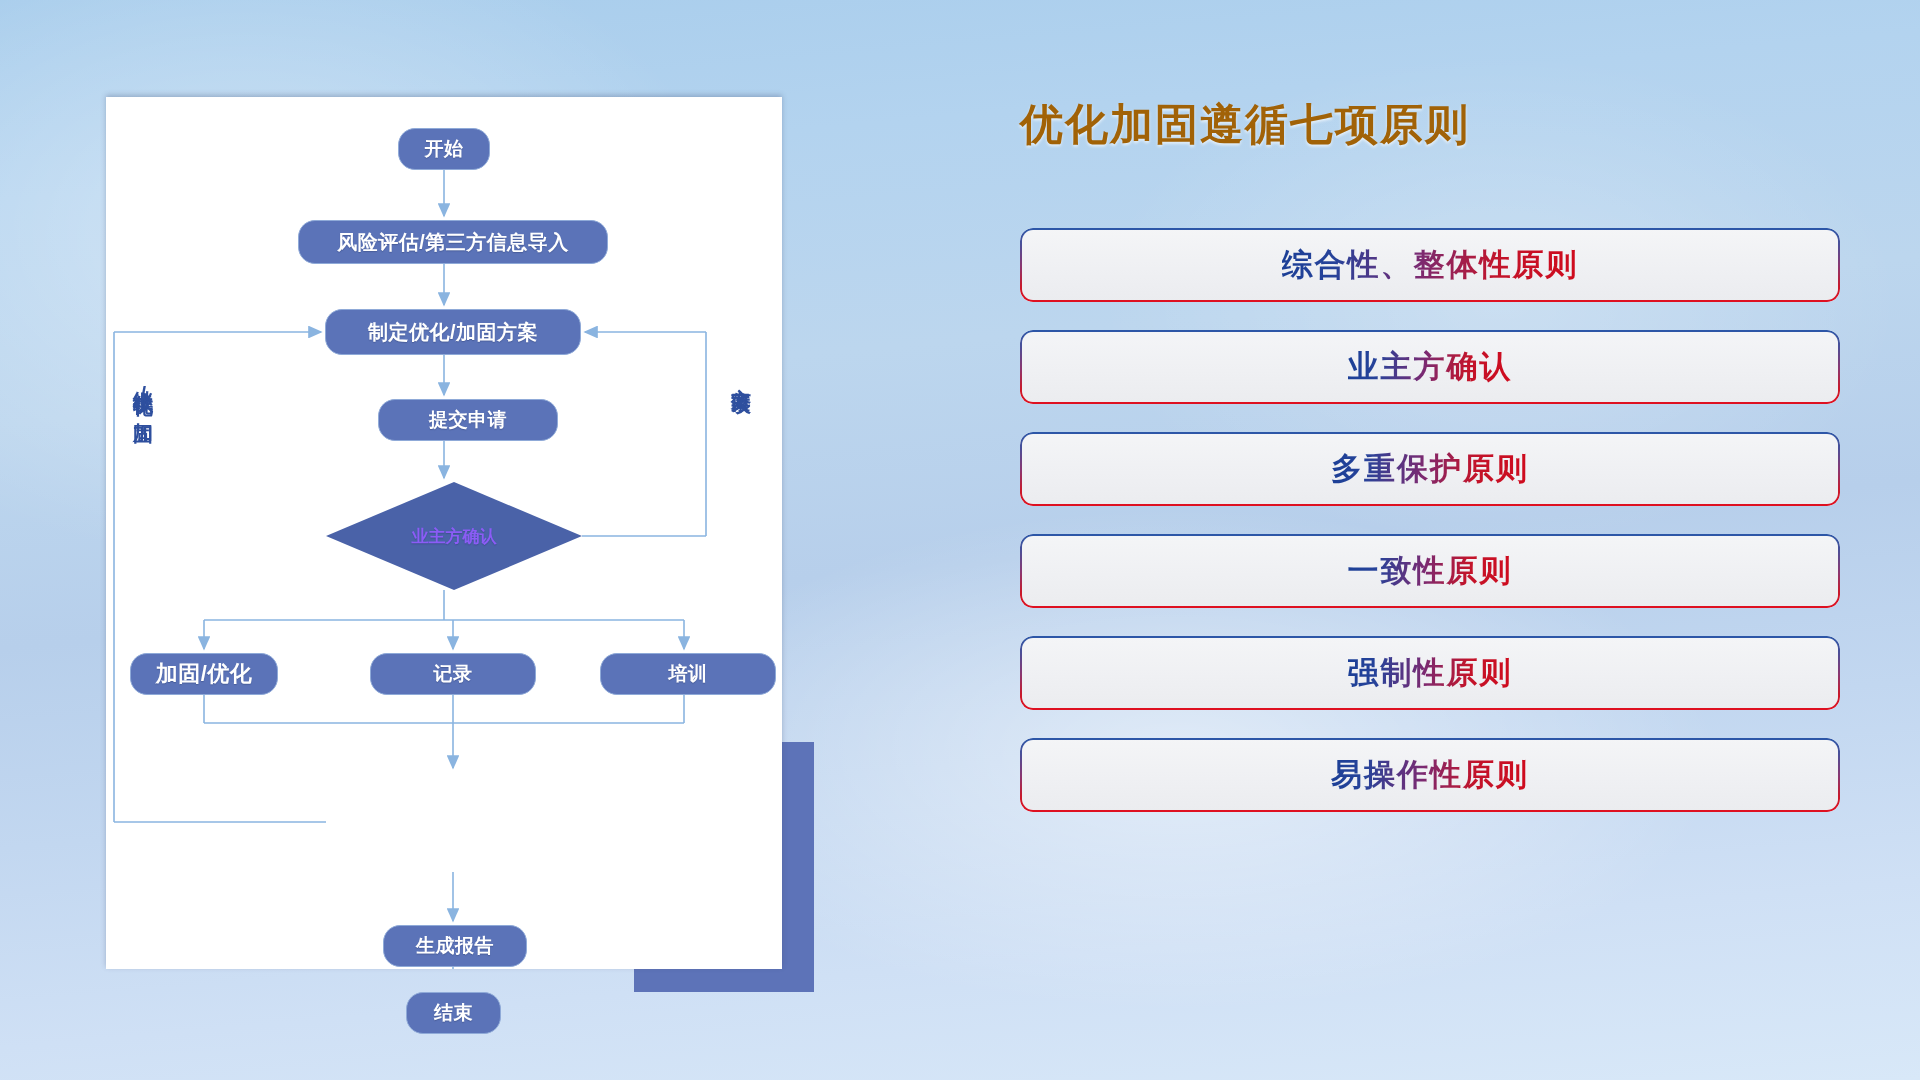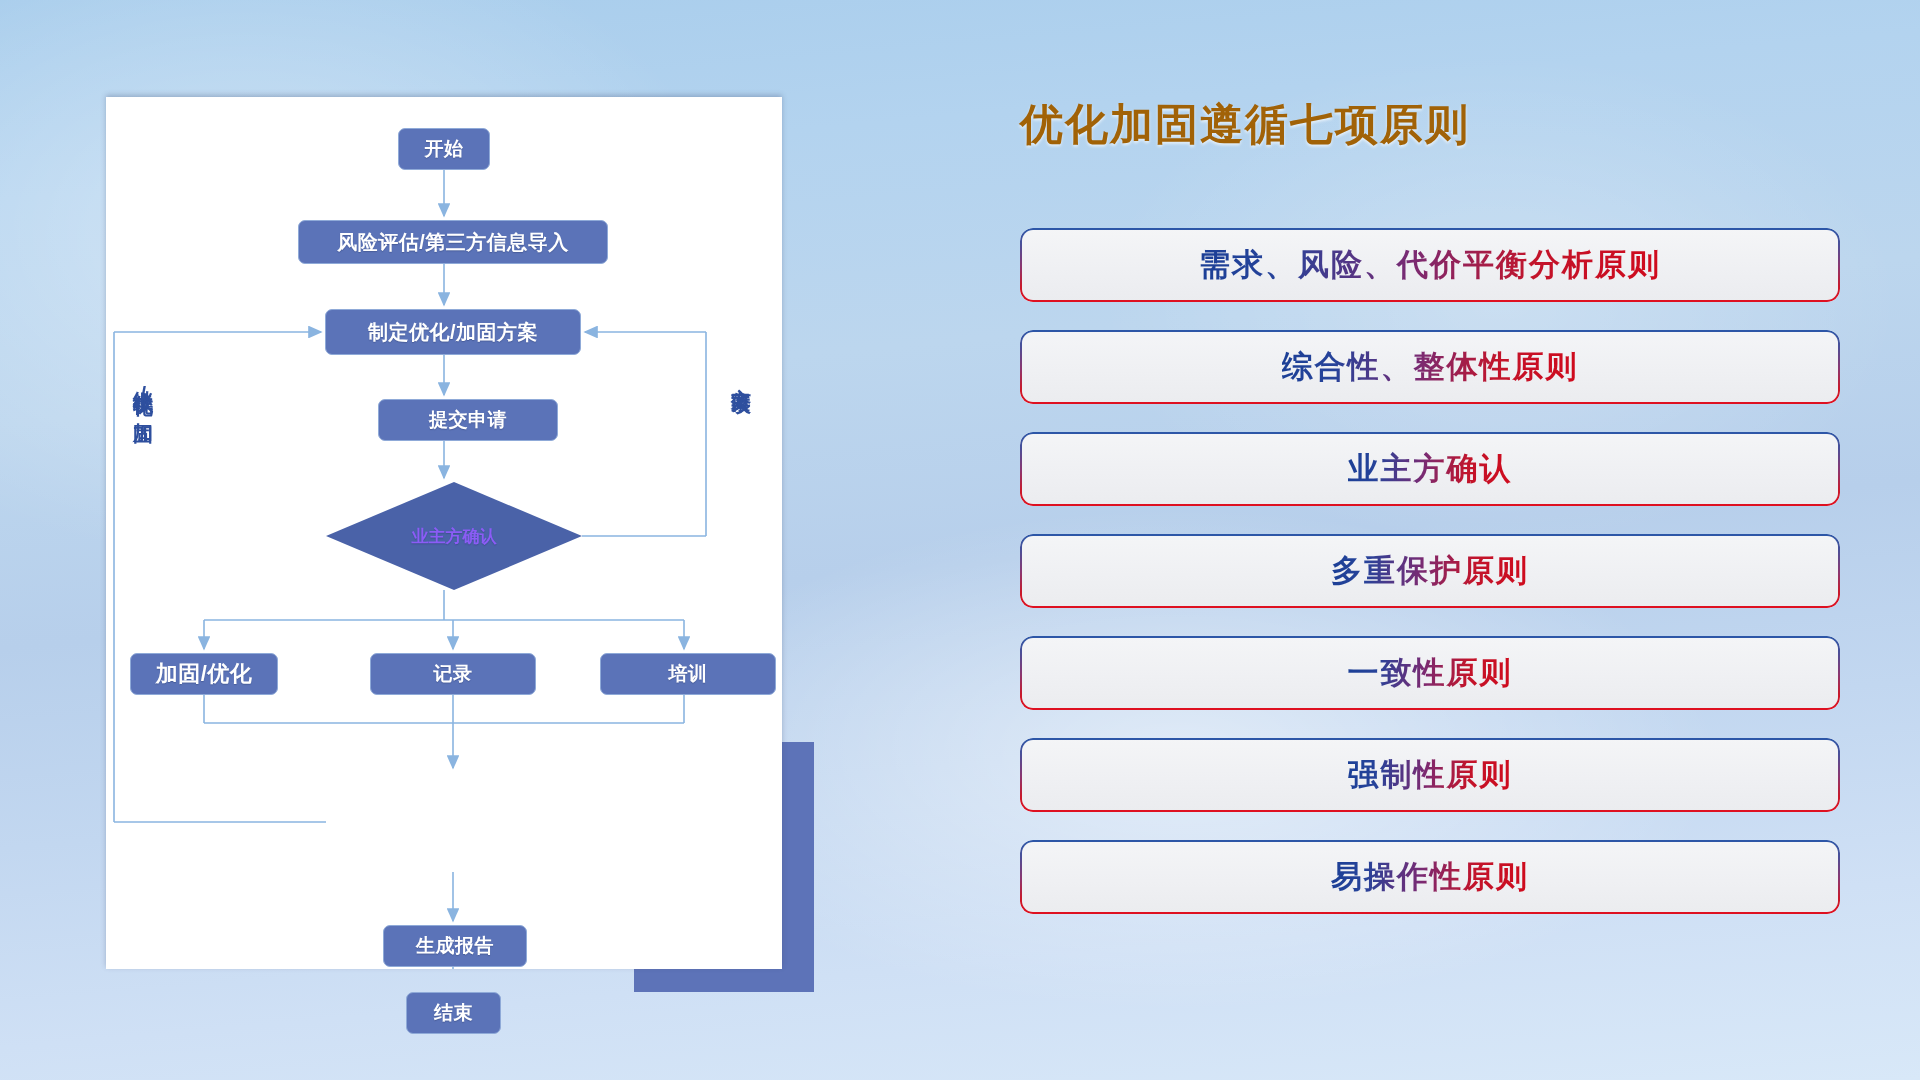--- a/index.html
+++ b/index.html
@@ -26,21 +26,21 @@
     box-shadow:0 -2px 5px rgba(60,70,110,0.30);
   }
 
   .fc{position:absolute;inset:0;}
   .fc svg{position:absolute;left:0;top:0;width:676px;height:872px;}
 
   .node{
     position:absolute;
     background:#5b73b8;
     border:1px solid #8faad8;
-    border-radius:7px;
+    border-radius:17px;
     color:#ffffff;
     font-weight:bold;
     display:flex;align-items:center;justify-content:center;
     box-sizing:border-box;
     white-space:nowrap;
     letter-spacing:0.5px;
     text-shadow:0 1px 1px rgba(40,55,100,0.35);
   }
   .diamond{
     position:absolute;
@@ -203,23 +203,20 @@
 
     </div>
   </div>
 
   <div class="right-panel">
 
     <div class="panel-title">优化加固遵循七项原则</div>
 
     <div class="pill-list">
 
-      <div class="pill">
-        <span class="pill-text">需求、风险、代价平衡分析原则</span>
-      </div>
 
       <div class="pill">
         <span class="pill-text">综合性、整体性原则</span>
       </div>
 
       <div class="pill">
         <span class="pill-text">业主方确认</span>
       </div>
 
       <div class="pill">

